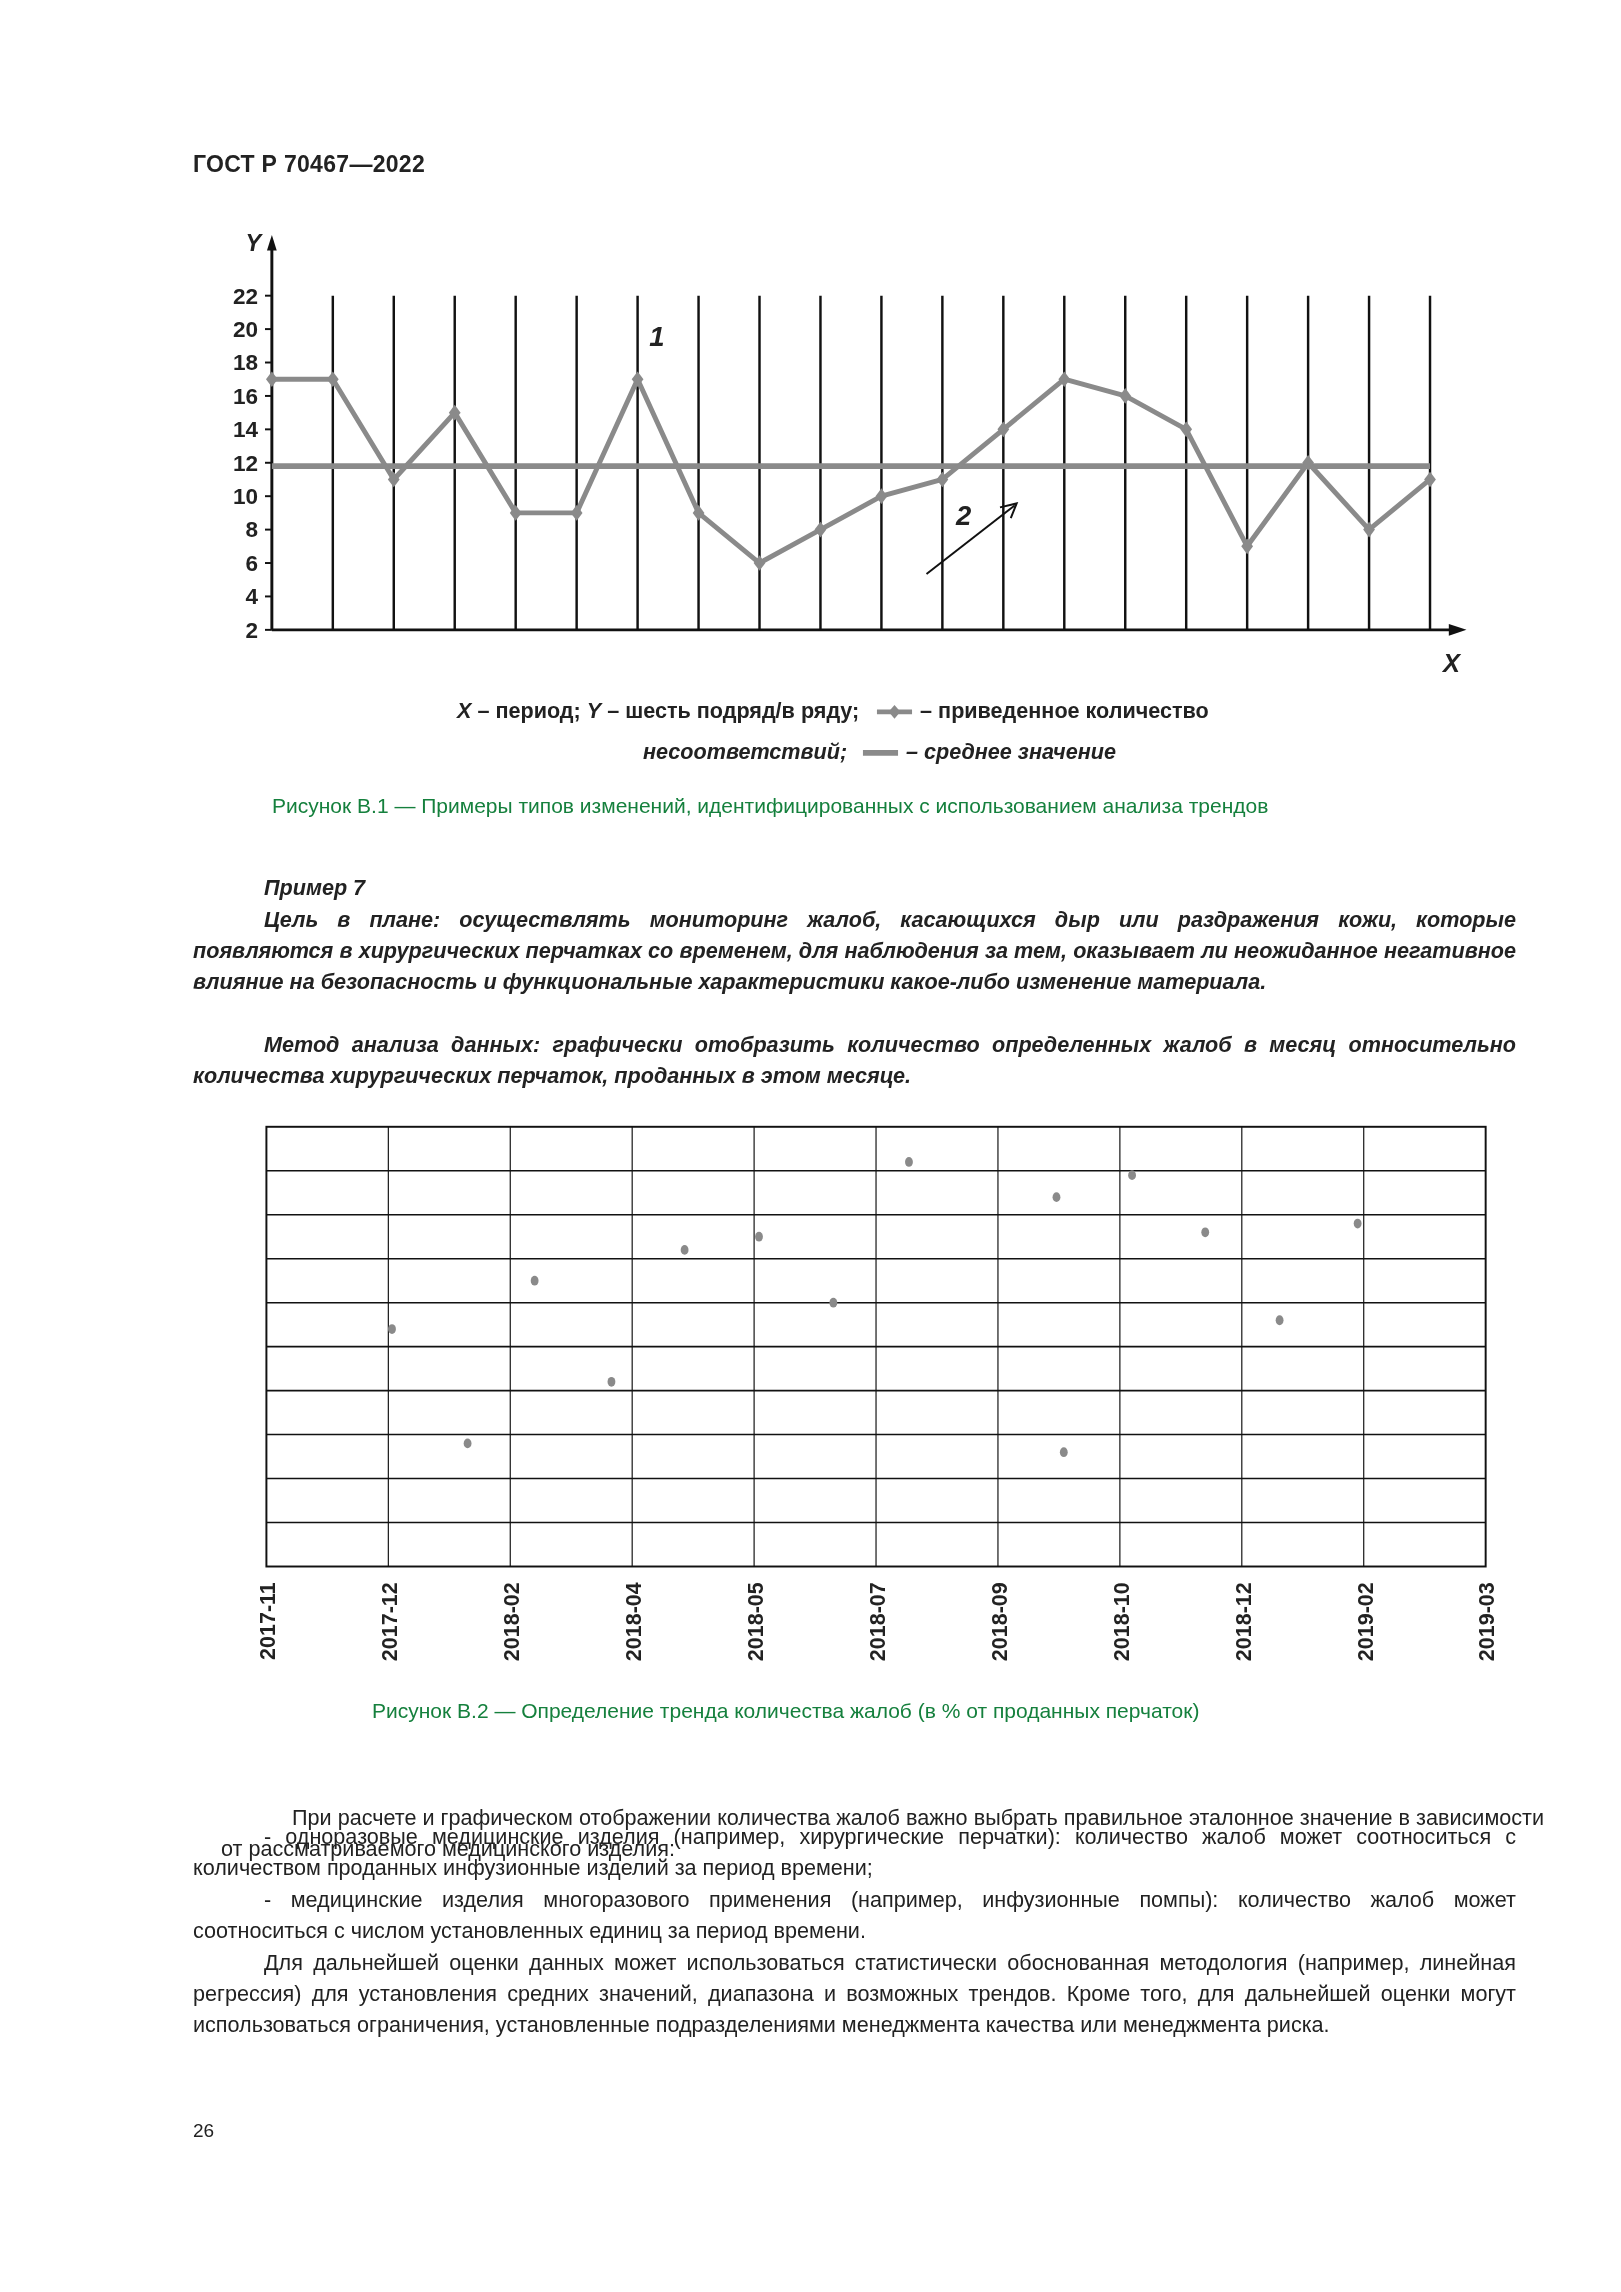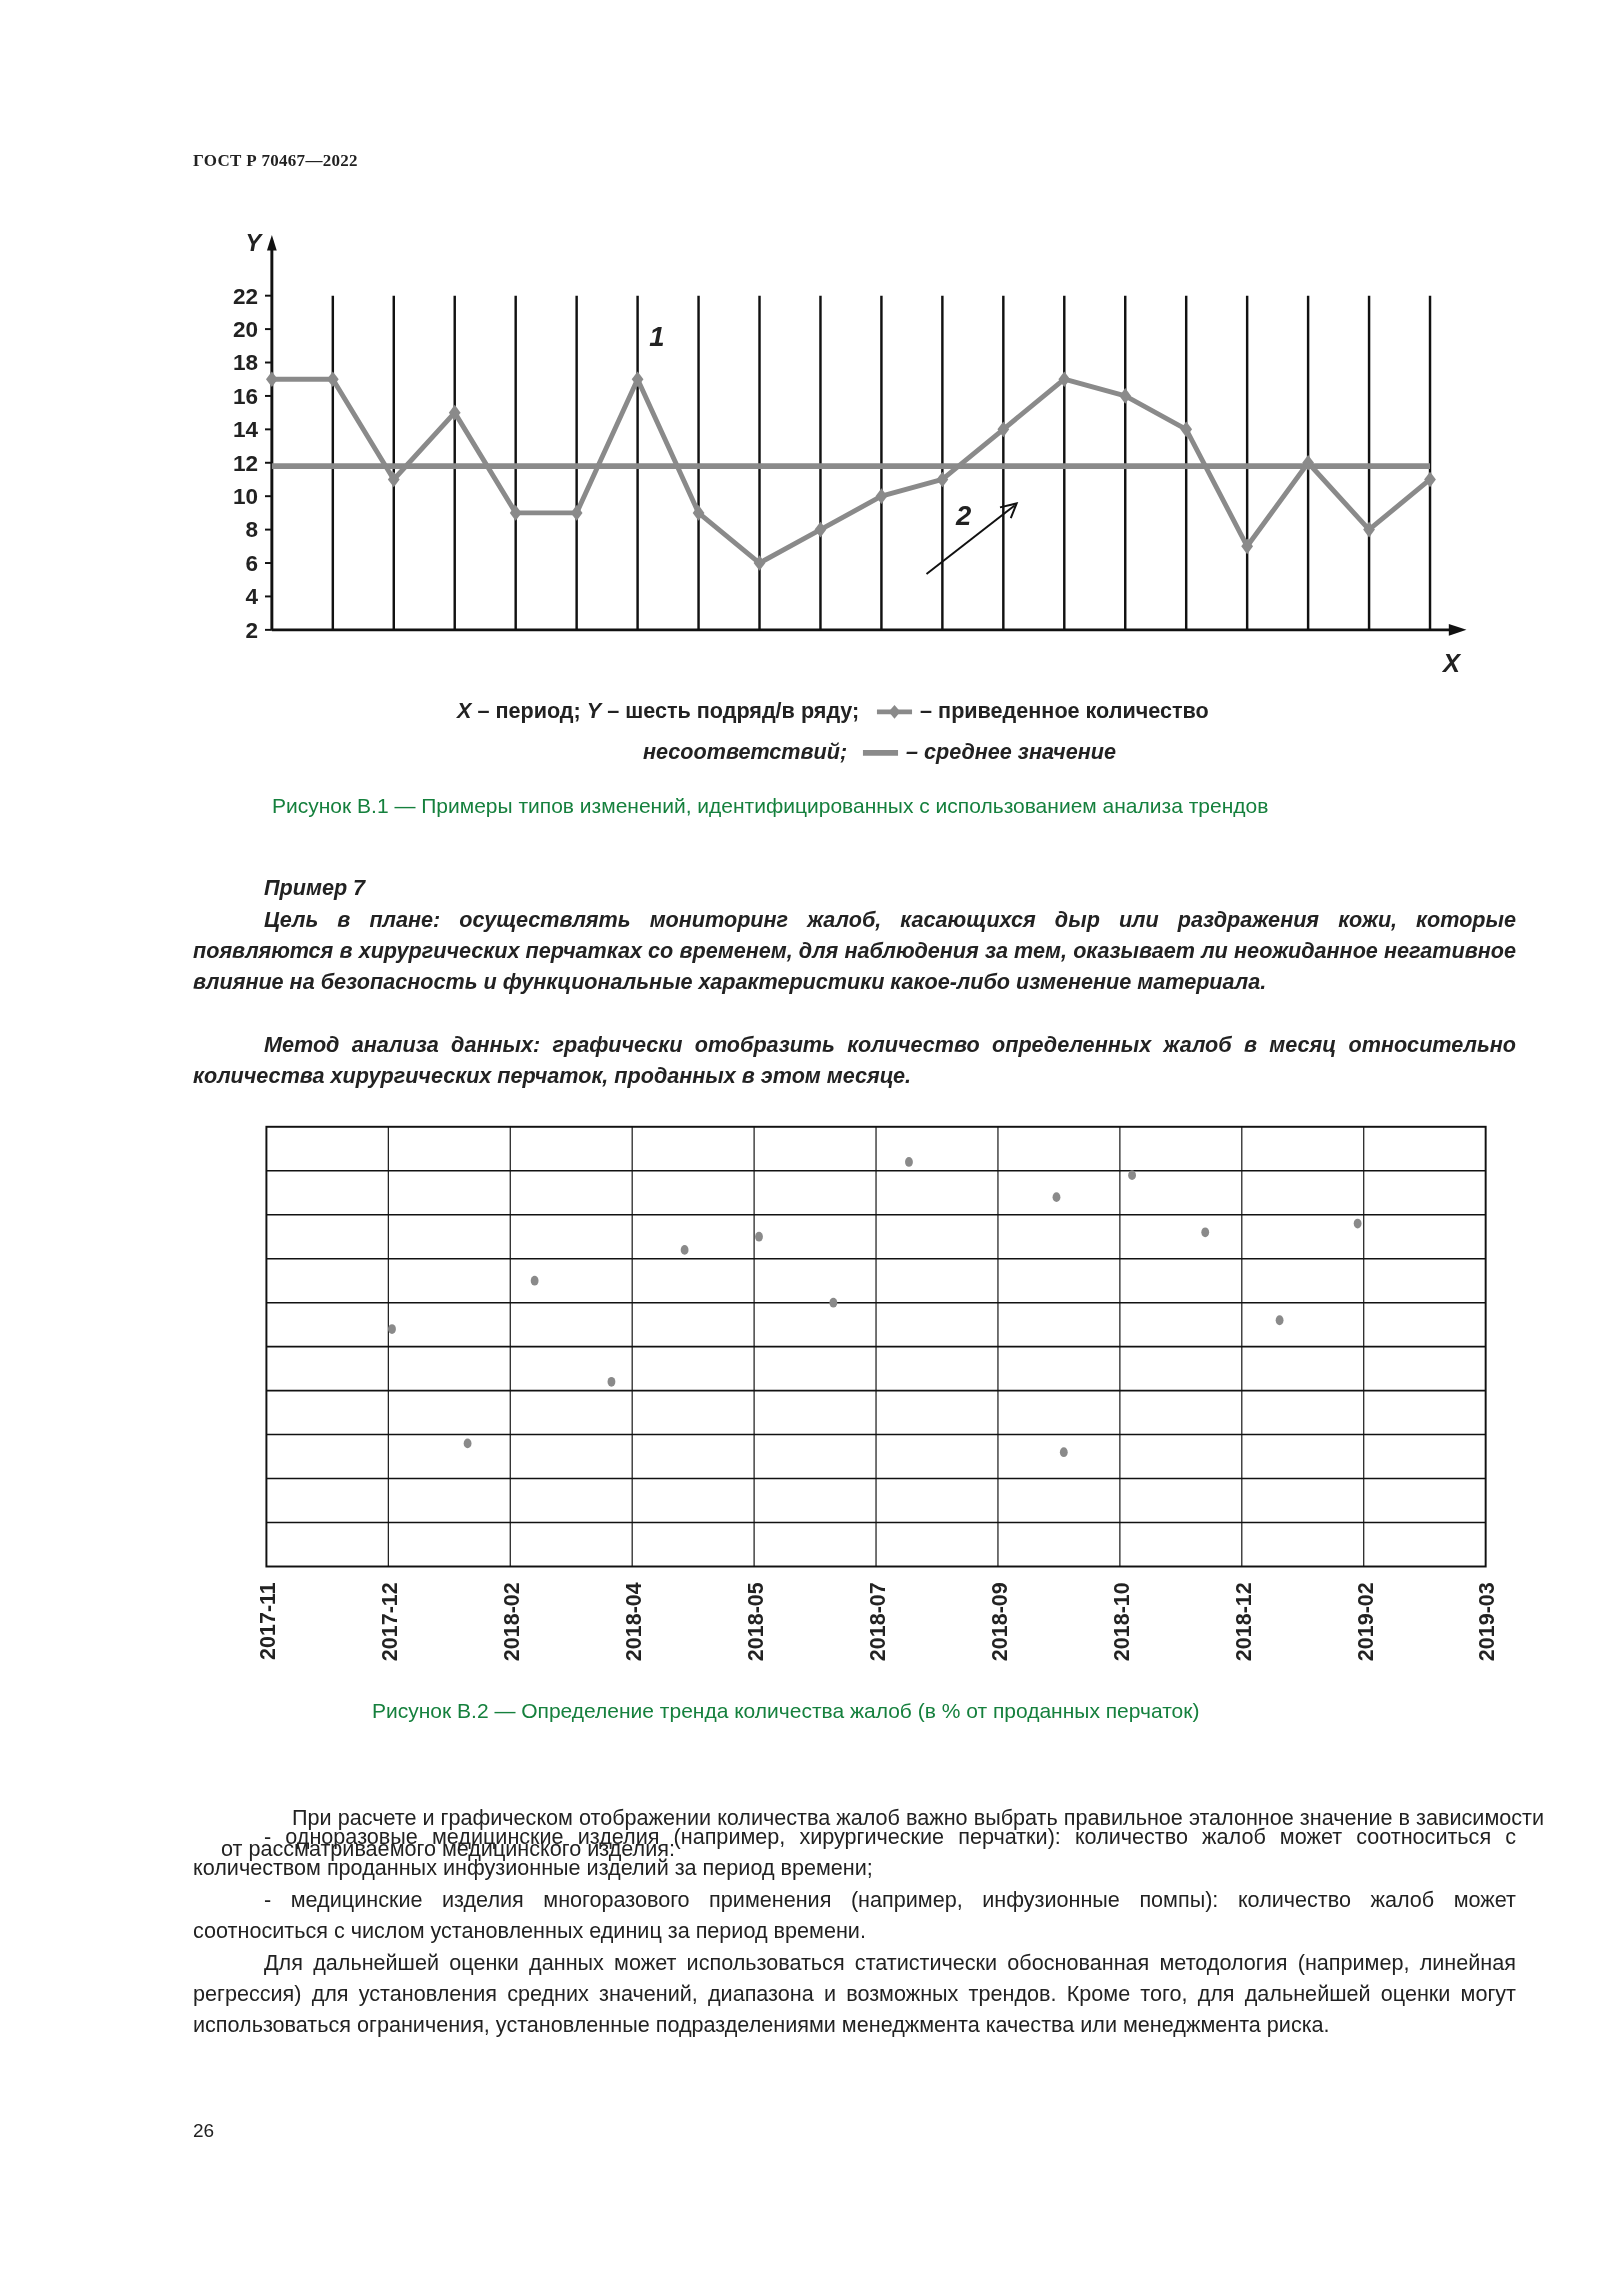--- a/index.html
+++ b/index.html
@@ -1,18 +1,18 @@
 <!DOCTYPE html>
 <html><head>
 <meta charset="utf-8">
 <style>
   html,body{margin:0;padding:0;background:#fff;}
   body{width:1621px;height:2293px;position:relative;font-family:"Liberation Sans",sans-serif;color:#222;overflow:hidden;}
   .abs{position:absolute;}
-  .header{left:193px;top:151px;font-size:17px;font-weight:bold;letter-spacing:0.3px;font-family:Liberation Serif, serif;}
+  .header{left:193px;top:151px;font-size:23px;font-weight:bold;letter-spacing:0.3px;}
   .legend{font-size:21.6px;font-weight:bold;}
   .legend i{font-style:italic;}
   .caption{font-size:21px;color:#15803d;}
   .ex{font-size:21.6px;font-weight:bold;font-style:italic;line-height:31px;text-align:justify;}
   .body-text{font-size:21.6px;line-height:31px;text-align:justify;color:#222;}
   .indent{text-indent:71px;}
   .page-num{font-size:19px;margin-top:44px;}
   svg text{font-family:"Liberation Sans",sans-serif;}
 </style>
 </head>

